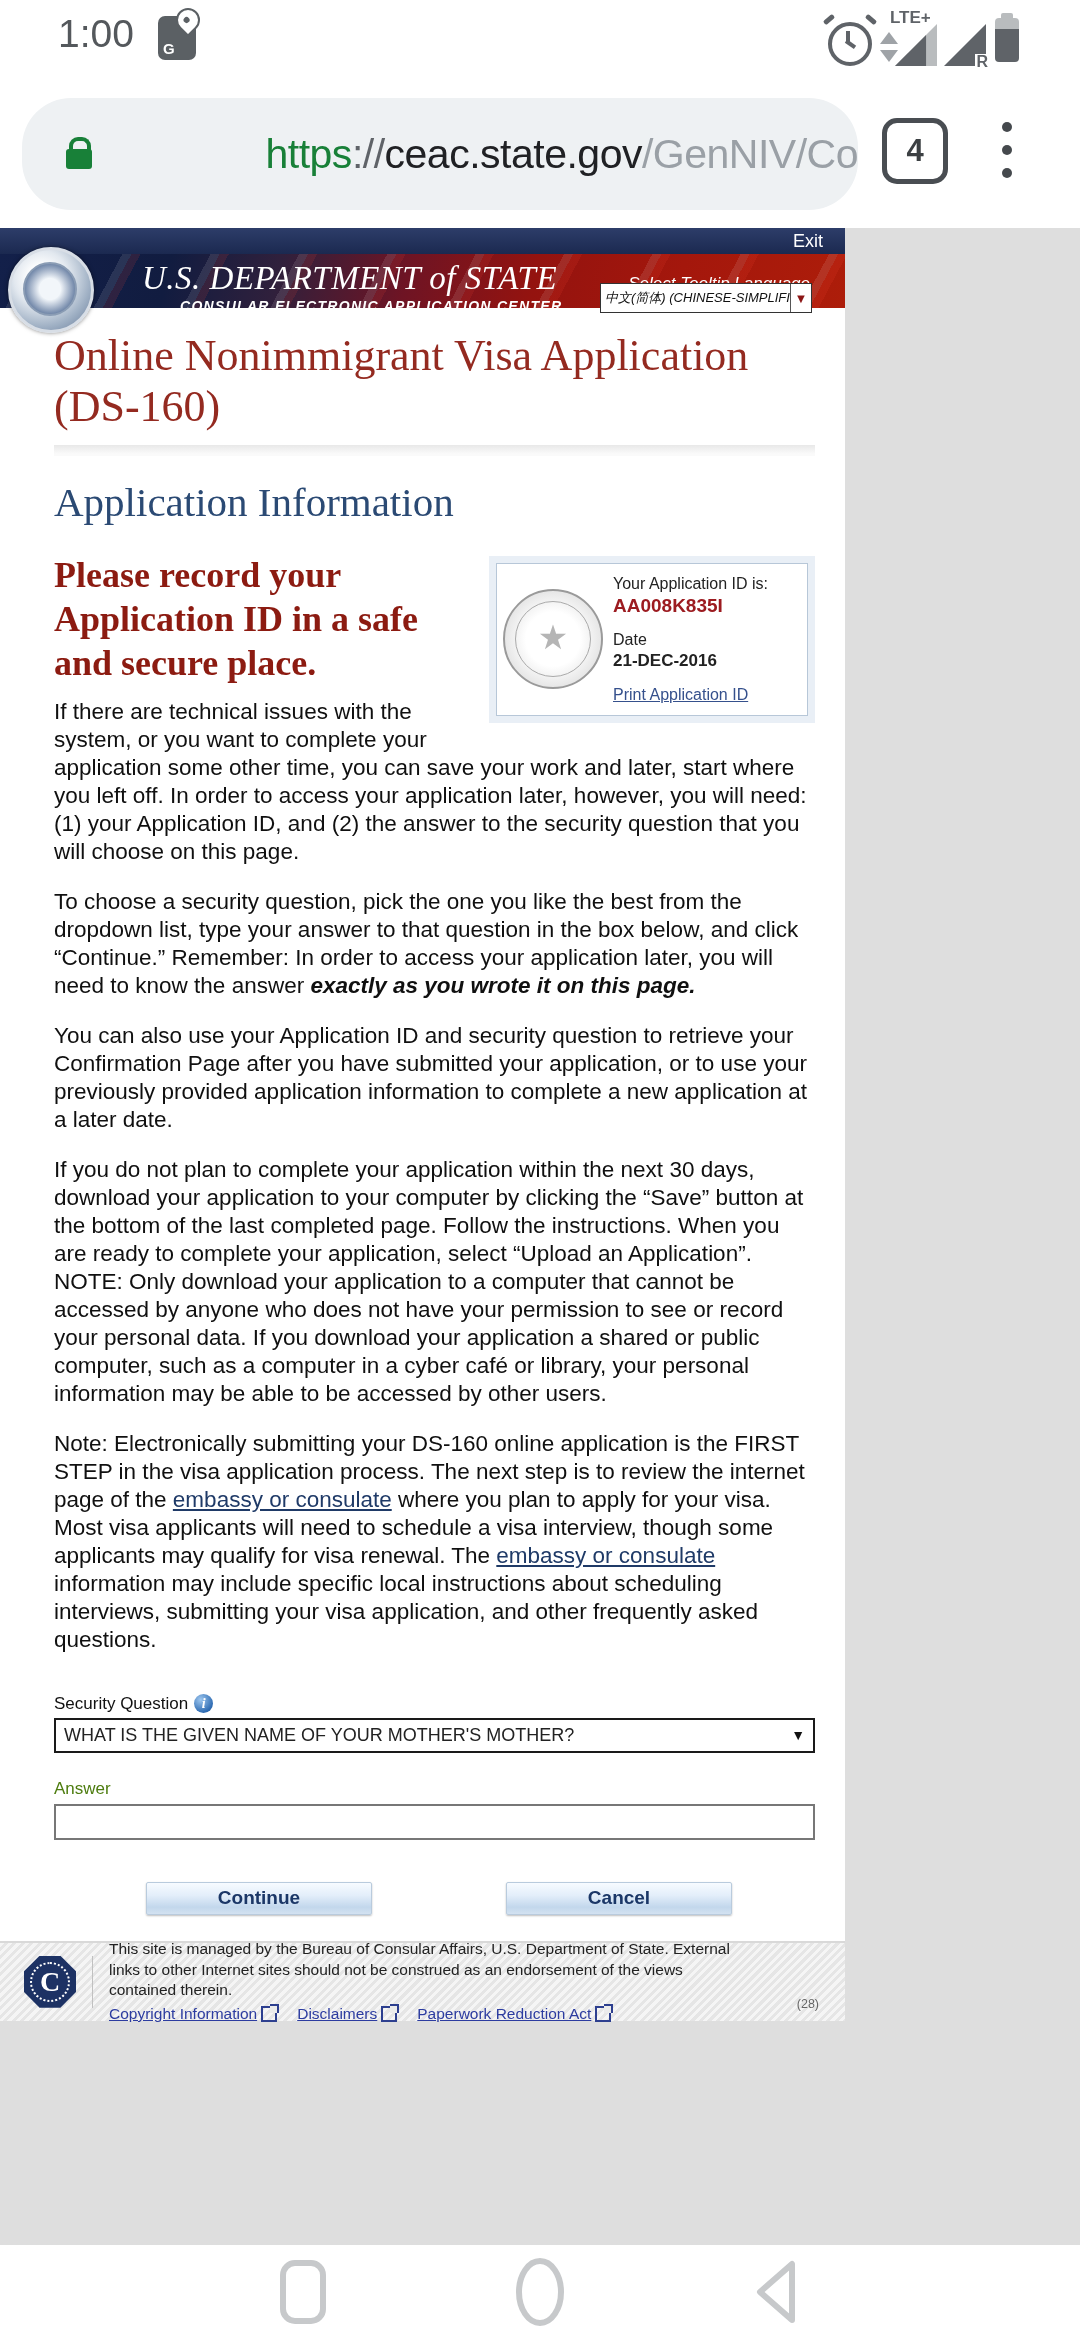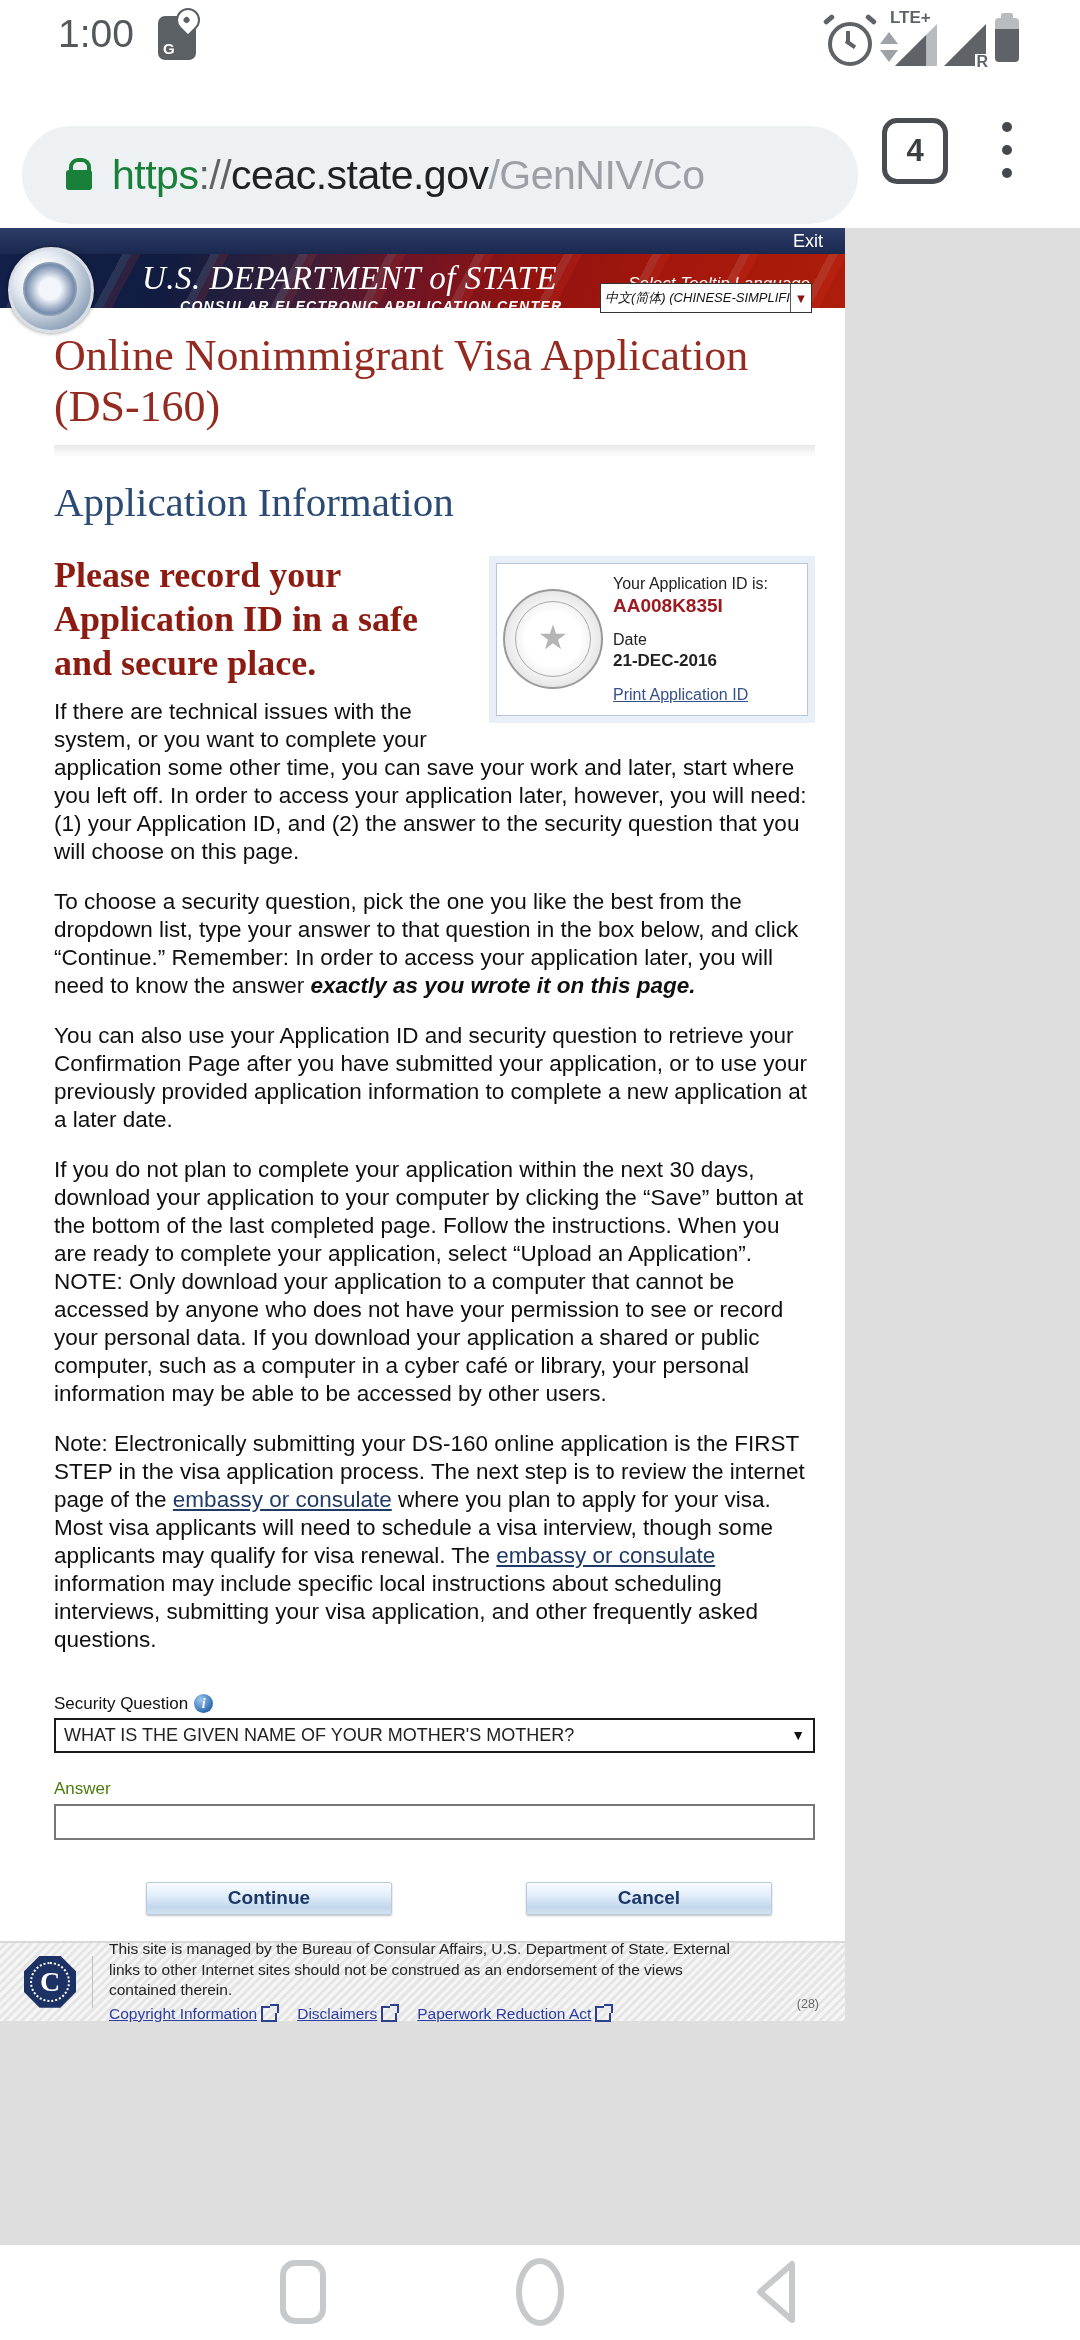--- a/index.html
+++ b/index.html
@@ -32,21 +32,21 @@
   .lte-label{position:absolute;left:890px;top:8px;font-size:17px;font-weight:bold;color:#5f6368;letter-spacing:0;}
   .sig-r{left:944px;top:24px;}
   .sig-r .rtxt{position:absolute;right:-3px;bottom:-4px;font-size:16px;font-weight:bold;color:#5f6368;background:#fff;padding:0 1px;line-height:1;}
 
   .battery{position:absolute;left:995px;top:18px;width:24px;height:44px;border-radius:4px;
            background:linear-gradient(180deg,#b9bcbe 0 26%,#5f6368 26% 100%);}
   .battery::before{content:"";position:absolute;left:6px;top:-5px;width:12px;height:5px;background:#b9bcbe;border-radius:2px 2px 0 0;}
 
   
   .urlrow{position:absolute;left:0;top:70px;width:1080px;height:158px;background:#fff;}
-  .urlpill{position:absolute;left:22px;top:56px;width:836px;height:98px;background:#eef1f3;border-radius:49px;display:flex;align-items:center;}
+  .urlpill{position:absolute;left:22px;top:28px;width:836px;height:112px;background:#eef1f3;border-radius:49px;display:flex;align-items:center;justify-content:space-between;}
   .lock{position:relative;width:26px;height:20px;background:#188038;border-radius:3px;margin-left:44px;margin-top:10px;flex:none;}
   .lock::before{content:"";position:absolute;left:3px;top:-12px;width:14px;height:12px;border:4px solid #188038;border-bottom:none;border-radius:9px 9px 0 0;}
   .url{margin-left:20px;font-size:41px;white-space:nowrap;letter-spacing:-0.5px;}
   .url .scheme{color:#188038;}
   .url .sep{color:#5f6368;}
   .url .domain{color:#202124;}
   .url .path{color:#9aa0a6;}
   .tabbox{position:absolute;left:882px;top:48px;width:56px;height:56px;border:5px solid #494d52;border-radius:15px;display:flex;align-items:center;justify-content:center;font-size:31px;font-weight:bold;color:#3c4043;}
   .kebab{position:absolute;left:1002px;top:52px;width:10px;height:56px;}
   .kebab i{display:block;width:10px;height:10px;border-radius:50%;background:#45494d;margin-bottom:13px;}
@@ -106,21 +106,21 @@
      background:radial-gradient(circle at 35% 30%,#9ec7ef,#2f6cb3 70%,#1c4f8f);
      color:#fff;font-family:"Liberation Serif",serif;font-style:italic;font-weight:bold;
      font-size:14px;display:flex;align-items:center;justify-content:center;}
   .select-box{margin-top:4px;height:31px;border:2px solid #1a1a1a;background:#fff;display:flex;align-items:center;}
   .select-value{flex:1;font-size:18px;color:#222;padding-left:8px;white-space:nowrap;overflow:hidden;}
   .select-arrow{flex:none;font-size:14px;color:#111;padding-right:8px;}
   .answer-label{margin-top:26px;font-size:17px;color:#4d7c0f;}
   .answer-input{display:block;margin-top:5px;width:100%;height:36px;border:2px solid #777;background:#fff;box-sizing:border-box;font-size:20px;padding:0 8px;}
 
   .buttons{margin-top:42px;display:flex;}
-  .btn{width:246px;height:33px;border:1px solid #b9cbdd;border-radius:2px;
+  .btn{width:226px;height:33px;border:1px solid #b9cbdd;border-radius:2px;
      background:linear-gradient(180deg,#f7fbff 0%,#e3eefa 40%,#c2d7ec 78%,#d3e2f1 100%);
      color:#1b3767;font-weight:bold;font-size:19px;font-family:"Liberation Sans",sans-serif;
      box-shadow:0 1px 2px rgba(0,0,0,.25);}
   .btn-continue{margin-left:92px;}
   .btn-cancel{margin-left:134px;}
 
   
   .sitefooter{margin-top:26px;position:relative;height:78px;border-top:2px solid #d9d9d9;
      background:repeating-linear-gradient(135deg,rgba(255,255,255,.5) 0 3px,rgba(0,0,0,.025) 3px 6px),#ebebeb;
      display:flex;align-items:center;padding:0 24px;}

